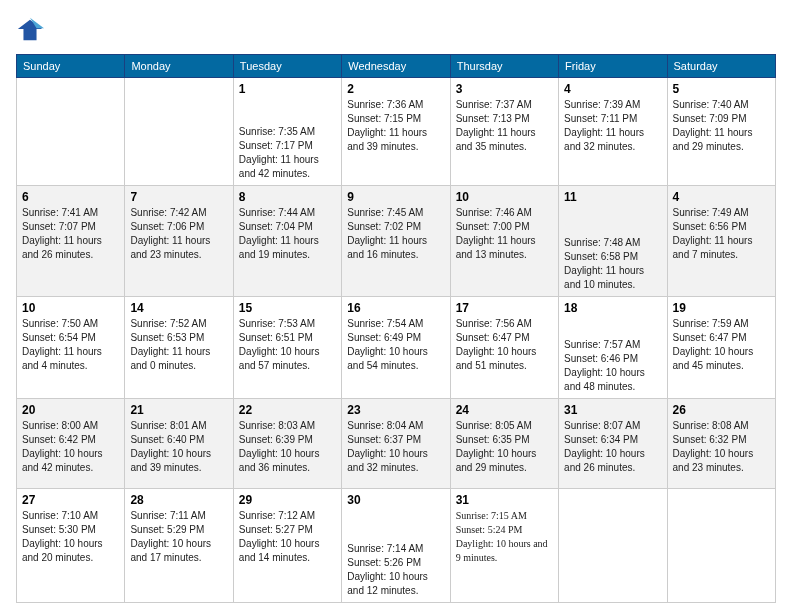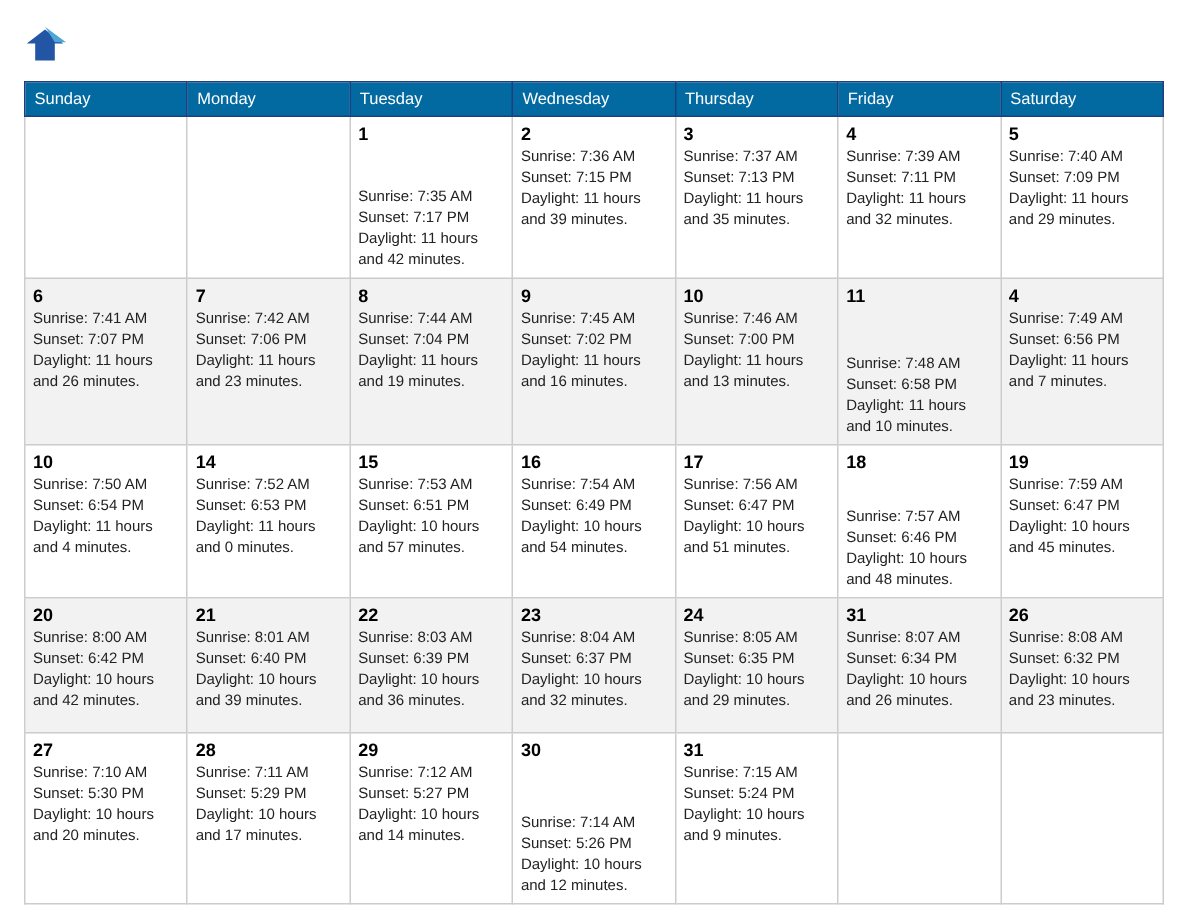--- a/index.html
+++ b/index.html
@@ -306,21 +306,21 @@
 Daylight: 10 hours and 14 minutes.</div>
         </td>
         <td>
           <span class="day-num">30</span>
           <div class="day-info" style="white-space: pre-line; margin-top: 35px;">Sunrise: 7:14 AM
 Sunset: 5:26 PM
 Daylight: 10 hours and 12 minutes.</div>
         </td>
         <td>
           <span class="day-num">31</span>
-          <div class="day-info" style="white-space: pre-line;">Sunrise: 7:15 AM
+          <div class="day-info" style="white-space: pre-line; font-family: Liberation Serif, serif;">Sunrise: 7:15 AM
 Sunset: 5:24 PM
 Daylight: 10 hours and 9 minutes.</div>
         </td>
         <td class="empty"></td>
         <td class="empty"></td>
       </tr>
     </tbody>
 </table>
 
 </body></html>

